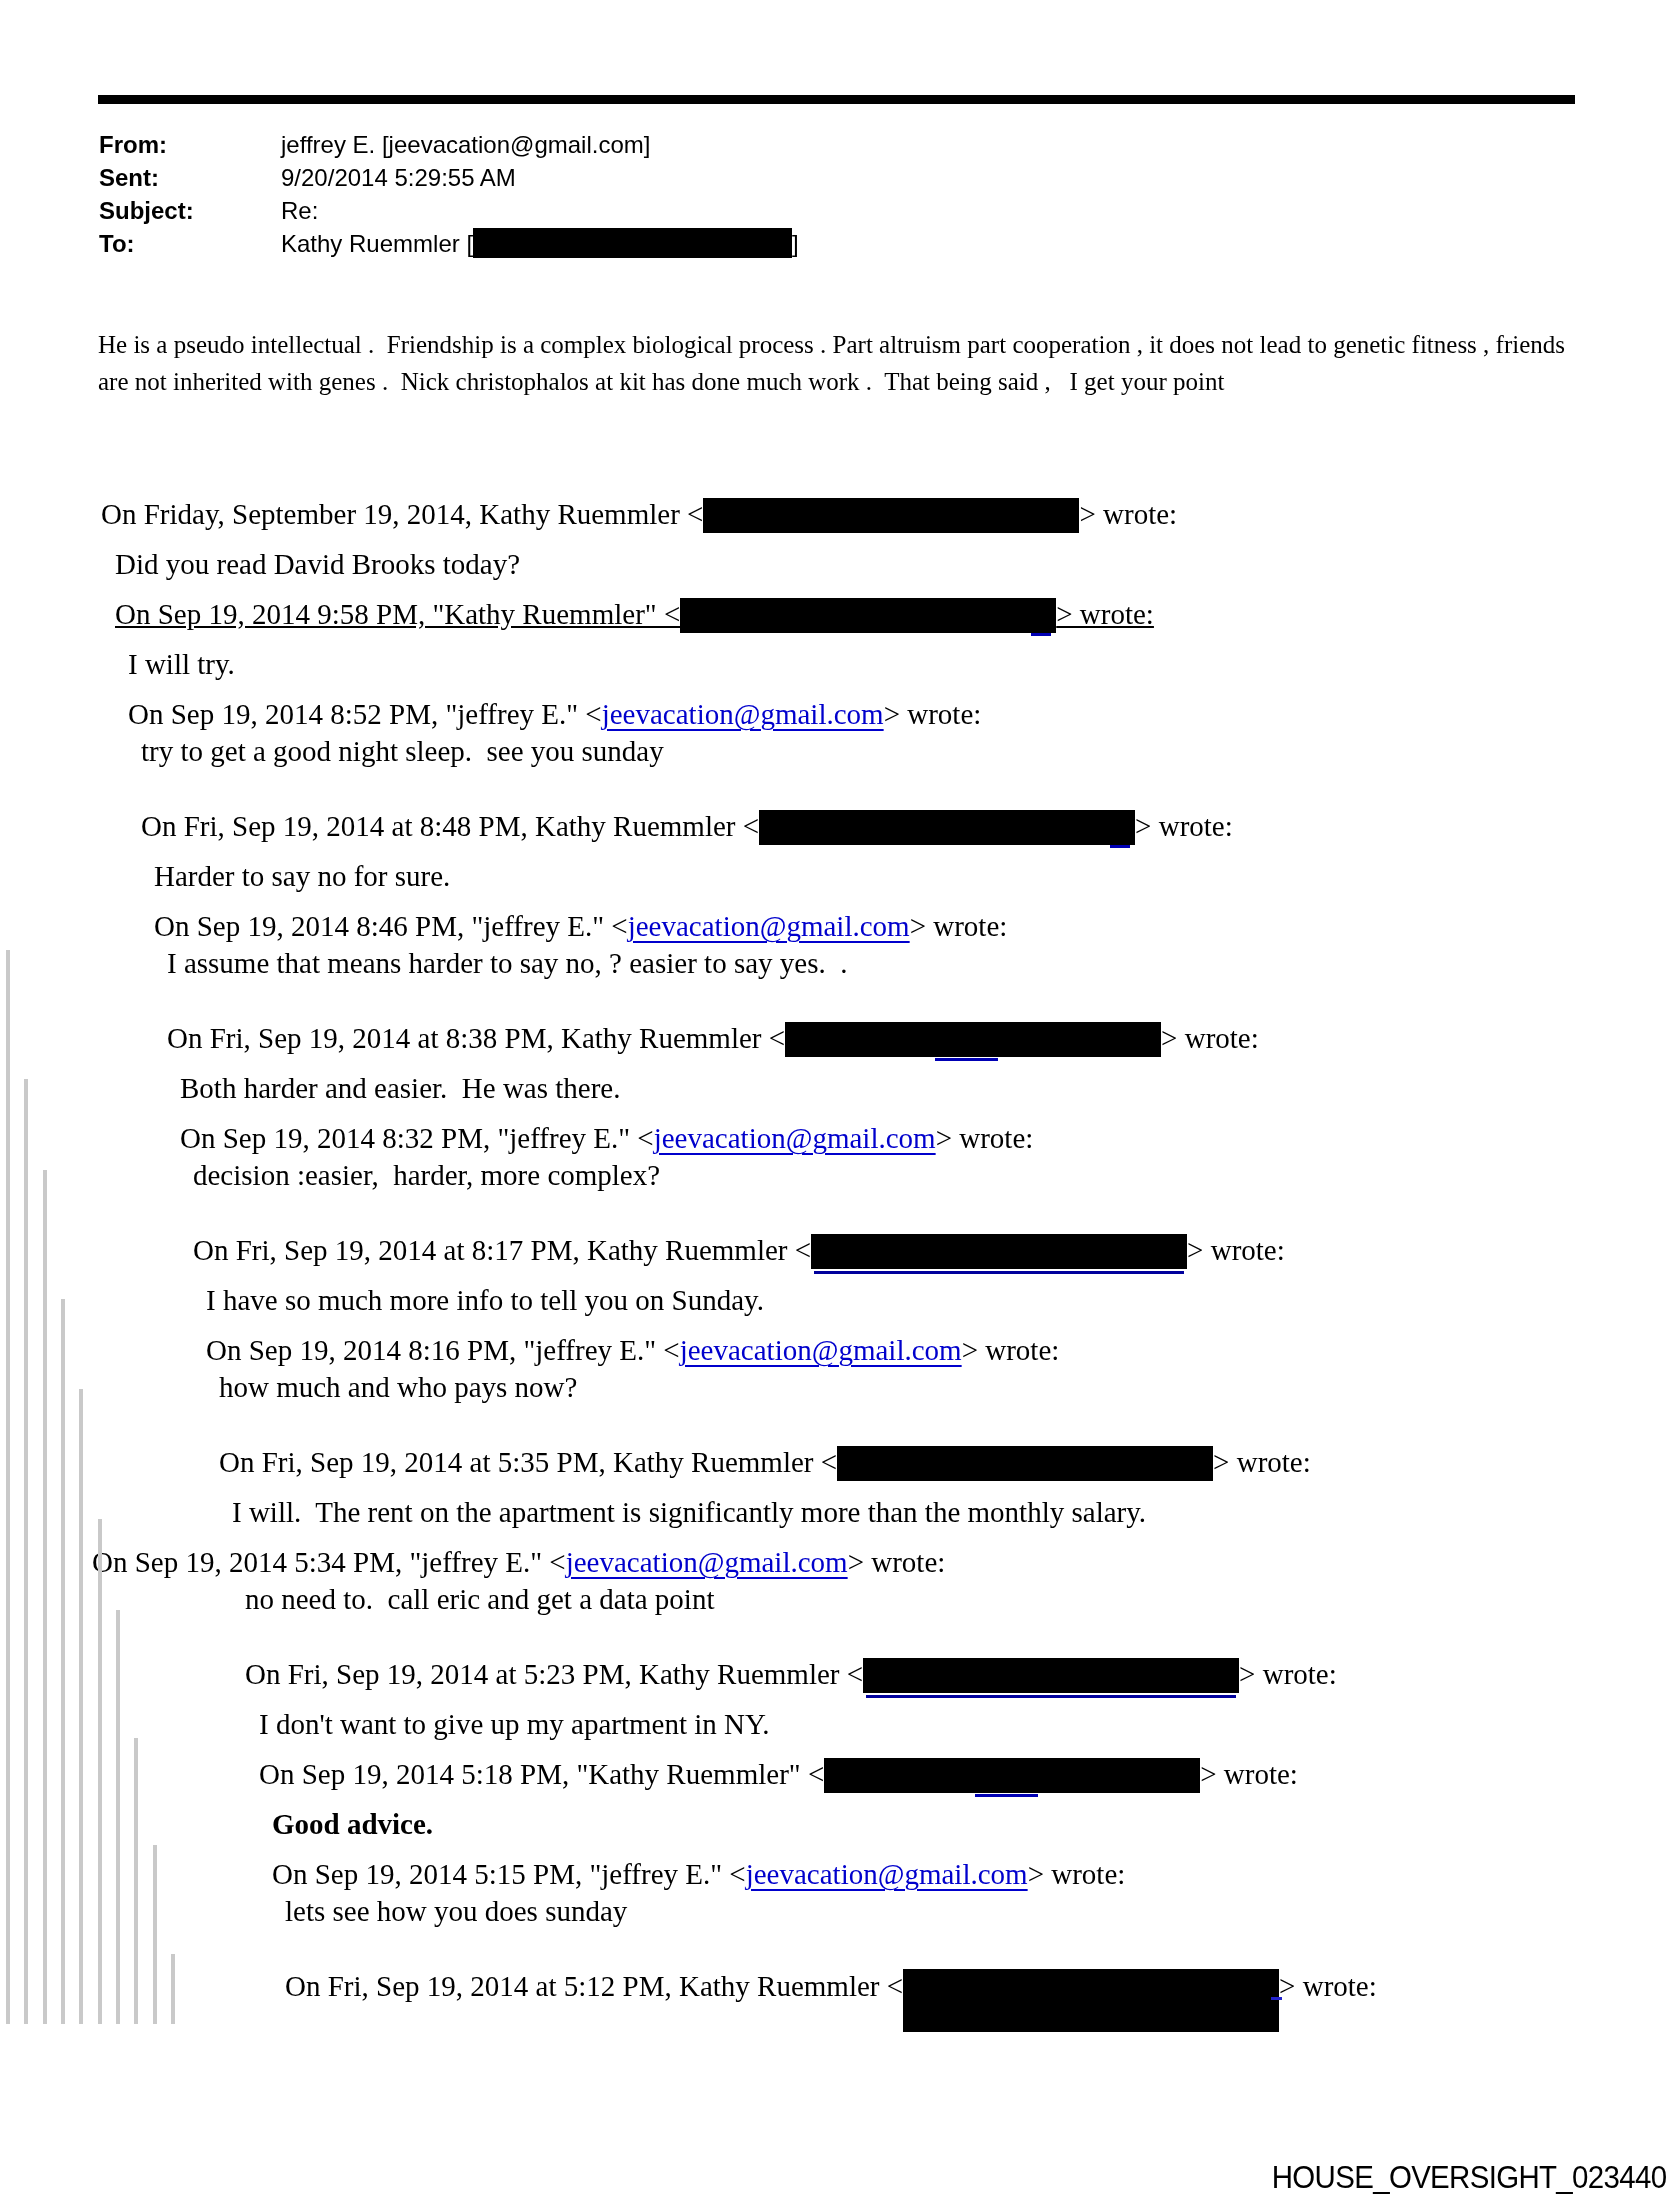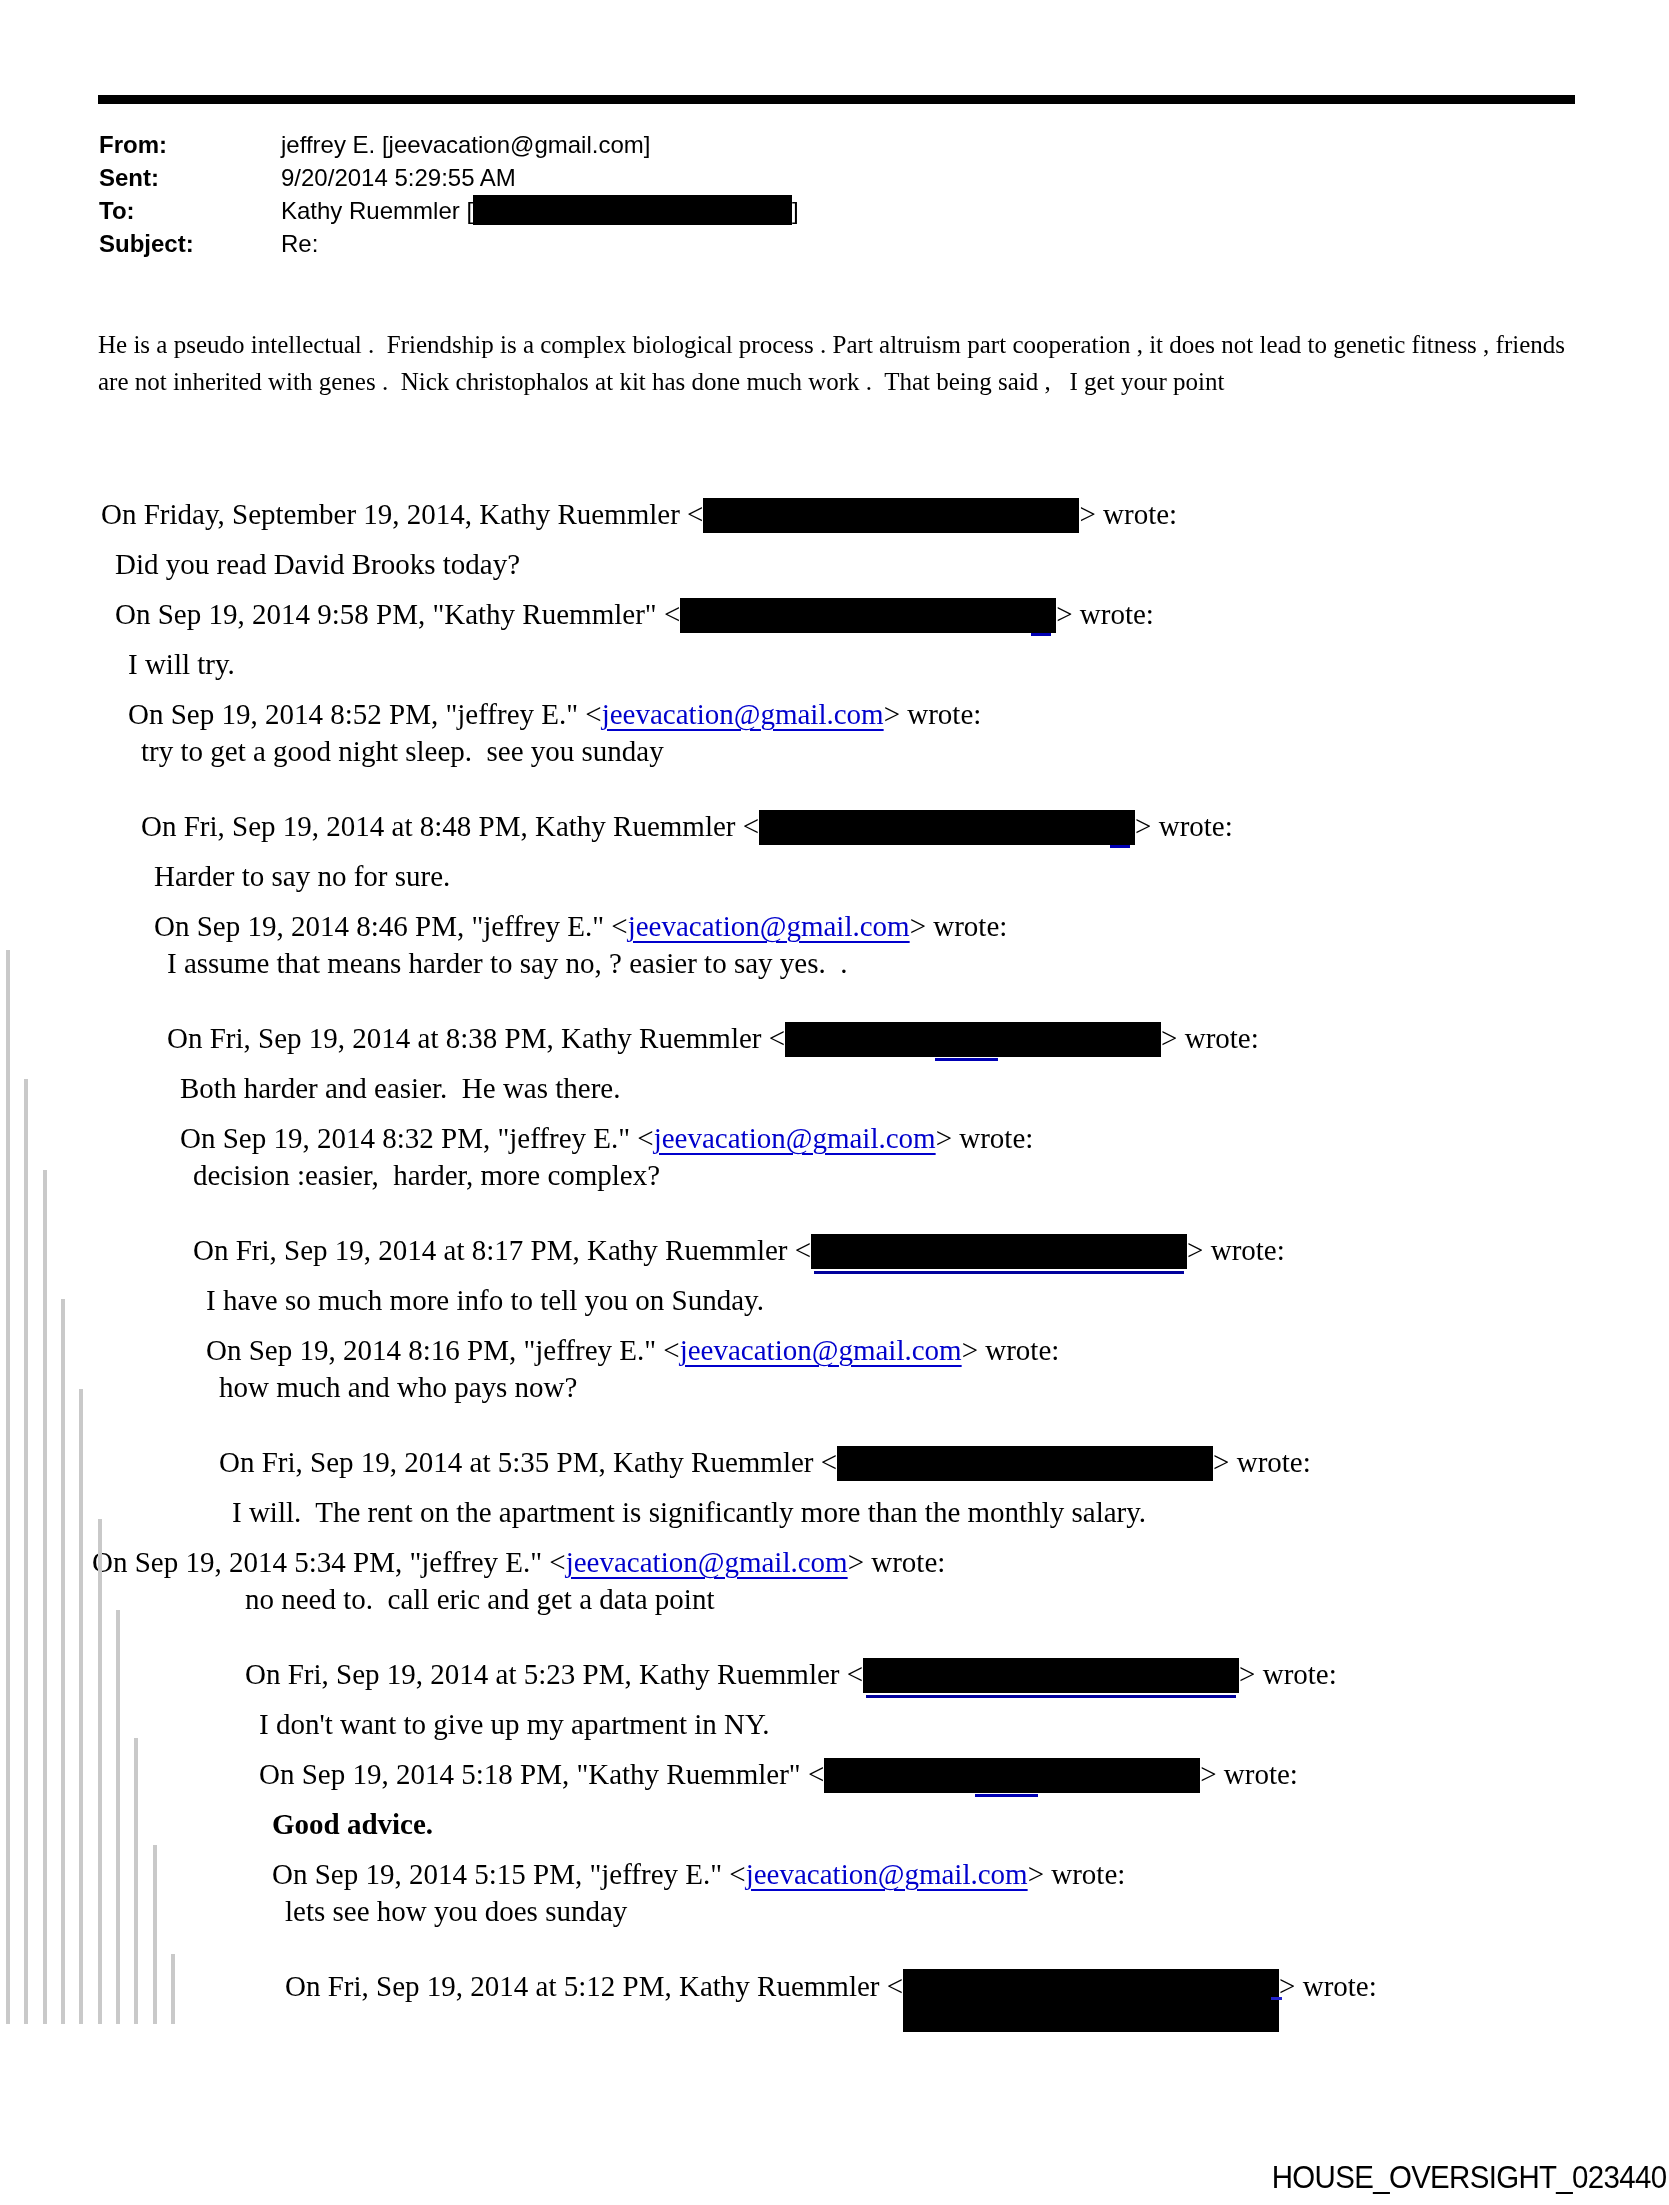--- a/index.html
+++ b/index.html
@@ -54,35 +54,35 @@
   <div class="mail-header">
     <div class="hrow">
       <span class="hlabel">From:</span>
       <span class="hvalue">jeffrey E. [jeevacation@gmail.com]</span>
     </div>
     <div class="hrow">
       <span class="hlabel">Sent:</span>
       <span class="hvalue">9/20/2014 5:29:55 AM</span>
     </div>
     <div class="hrow">
+      <span class="hlabel">Subject:</span>
+      <span class="hvalue">Re:</span>
+    </div>
+    <div class="hrow">
       <span class="hlabel">To:</span>
       <span class="hvalue"><span>Kathy Ruemmler [</span><span class="hdr-redaction"></span><span>]</span></span>
-    </div>
-    <div class="hrow">
-      <span class="hlabel">Subject:</span>
-      <span class="hvalue">Re:</span>
     </div>
   </div>
 
   <div class="intro">He is a pseudo intellectual .&nbsp; Friendship is a complex biological process . Part altruism part cooperation , it does not lead to genetic fitness , friends are not inherited with genes .&nbsp; Nick christophalos at kit has done much work .&nbsp; That being said ,&nbsp;&nbsp; I get your point</div>
 
   <div class="thread" id="thread">
       <div class="line gap-lg" style="margin-left: 101px;"><span>On Friday, September 19, 2014, Kathy Ruemmler &lt;</span><span class="redaction"></span><span>&gt; wrote:</span></div>
       <div class="line gap-md" style="margin-left: 115px;"><span>Did you read David Brooks today?</span></div>
-      <div class="line gap-md" style="margin-left: 115px;"><span>On Sep 19, 2014 9:58 PM, "Kathy Ruemmler" &lt;</span><span class="redaction r-tick"></span><span>&gt; wrote:</span></div>
+      <div class="line gap-md" style="margin-left: 115px; text-decoration: underline;"><span>On Sep 19, 2014 9:58 PM, "Kathy Ruemmler" &lt;</span><span class="redaction r-tick"></span><span>&gt; wrote:</span></div>
       <div class="line gap-md" style="margin-left: 128px;"><span>I will try.</span></div>
       <div class="line gap-md" style="margin-left: 128px;"><span>On Sep 19, 2014 8:52 PM, "jeffrey E." &lt;</span><a href="#" class="email-link">jeevacation@gmail.com</a><span>&gt; wrote:</span></div>
       <div class="line gap-0" style="margin-left: 141px;"><span>try to get a good night sleep.&nbsp; see you sunday</span></div>
       <div class="line gap-lg" style="margin-left: 141px;"><span>On Fri, Sep 19, 2014 at 8:48 PM, Kathy Ruemmler &lt;</span><span class="redaction r-tick"></span><span>&gt; wrote:</span></div>
       <div class="line gap-md" style="margin-left: 154px;"><span>Harder to say no for sure.</span></div>
       <div class="line gap-md" style="margin-left: 154px;"><span>On Sep 19, 2014 8:46 PM, "jeffrey E." &lt;</span><a href="#" class="email-link">jeevacation@gmail.com</a><span>&gt; wrote:</span></div>
       <div class="line gap-0" style="margin-left: 167px;"><span>I assume that means harder to say no, ? easier to say yes.&nbsp; .</span></div>
       <div class="line gap-lg" style="margin-left: 167px;"><span>On Fri, Sep 19, 2014 at 8:38 PM, Kathy Ruemmler &lt;</span><span class="redaction r-dots"></span><span>&gt; wrote:</span></div>
       <div class="line gap-md" style="margin-left: 180px;"><span>Both harder and easier.&nbsp; He was there.</span></div>
       <div class="line gap-md" style="margin-left: 180px;"><span>On Sep 19, 2014 8:32 PM, "jeffrey E." &lt;</span><a href="#" class="email-link">jeevacation@gmail.com</a><span>&gt; wrote:</span></div>

